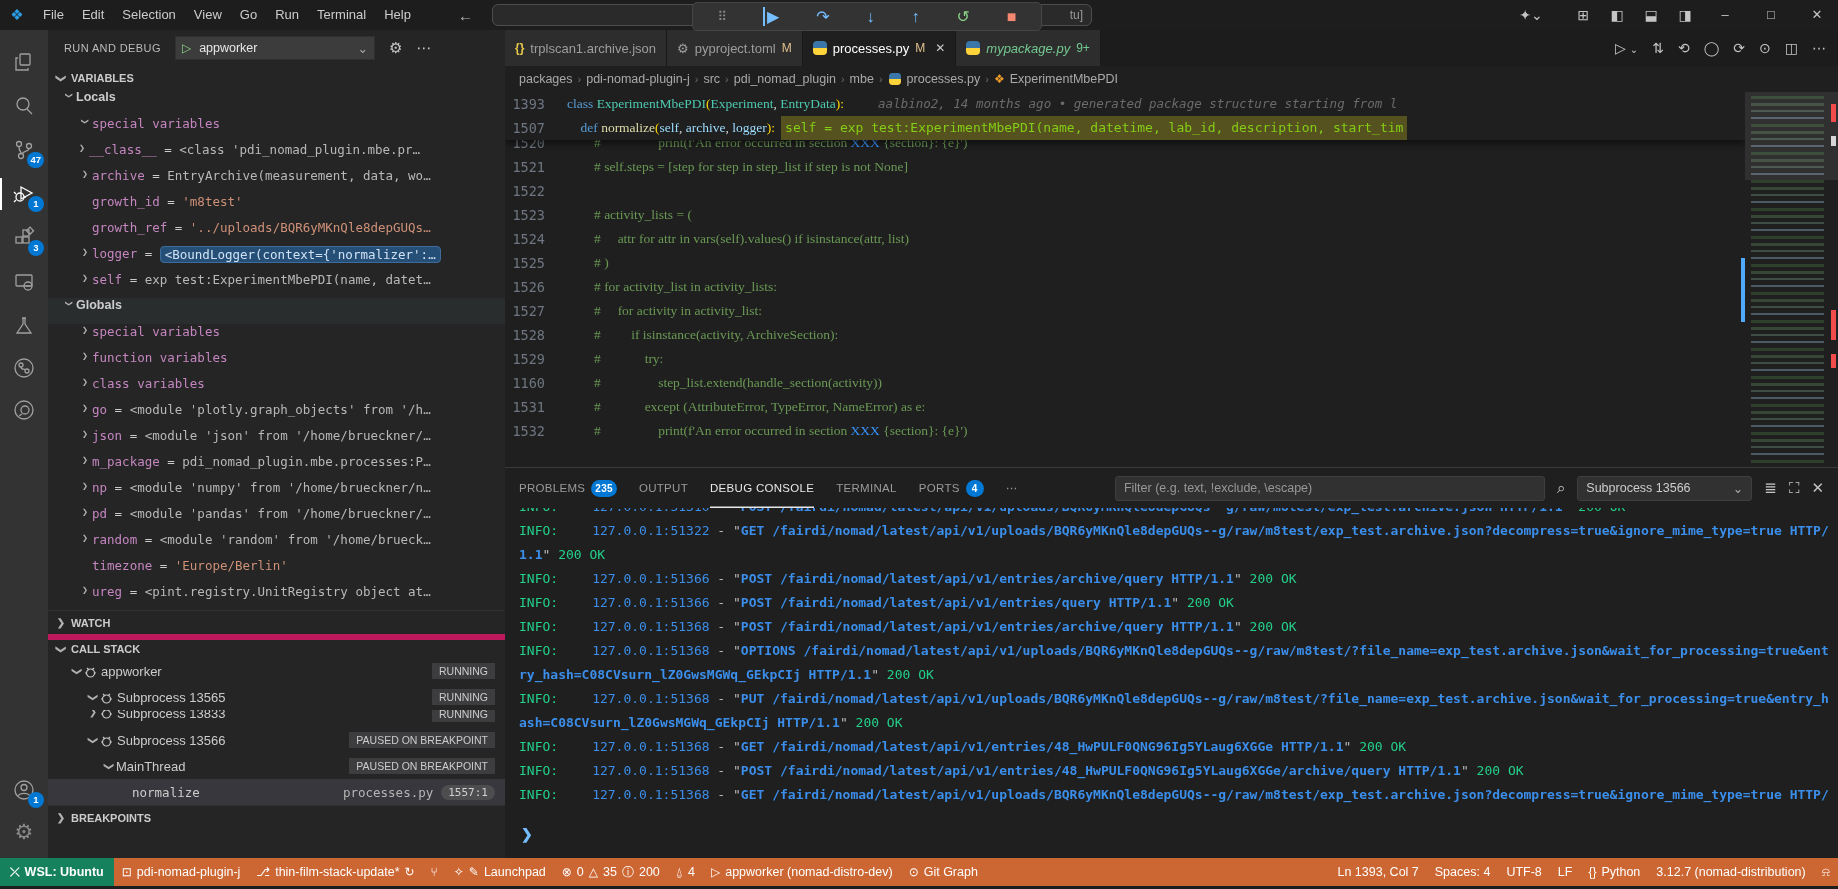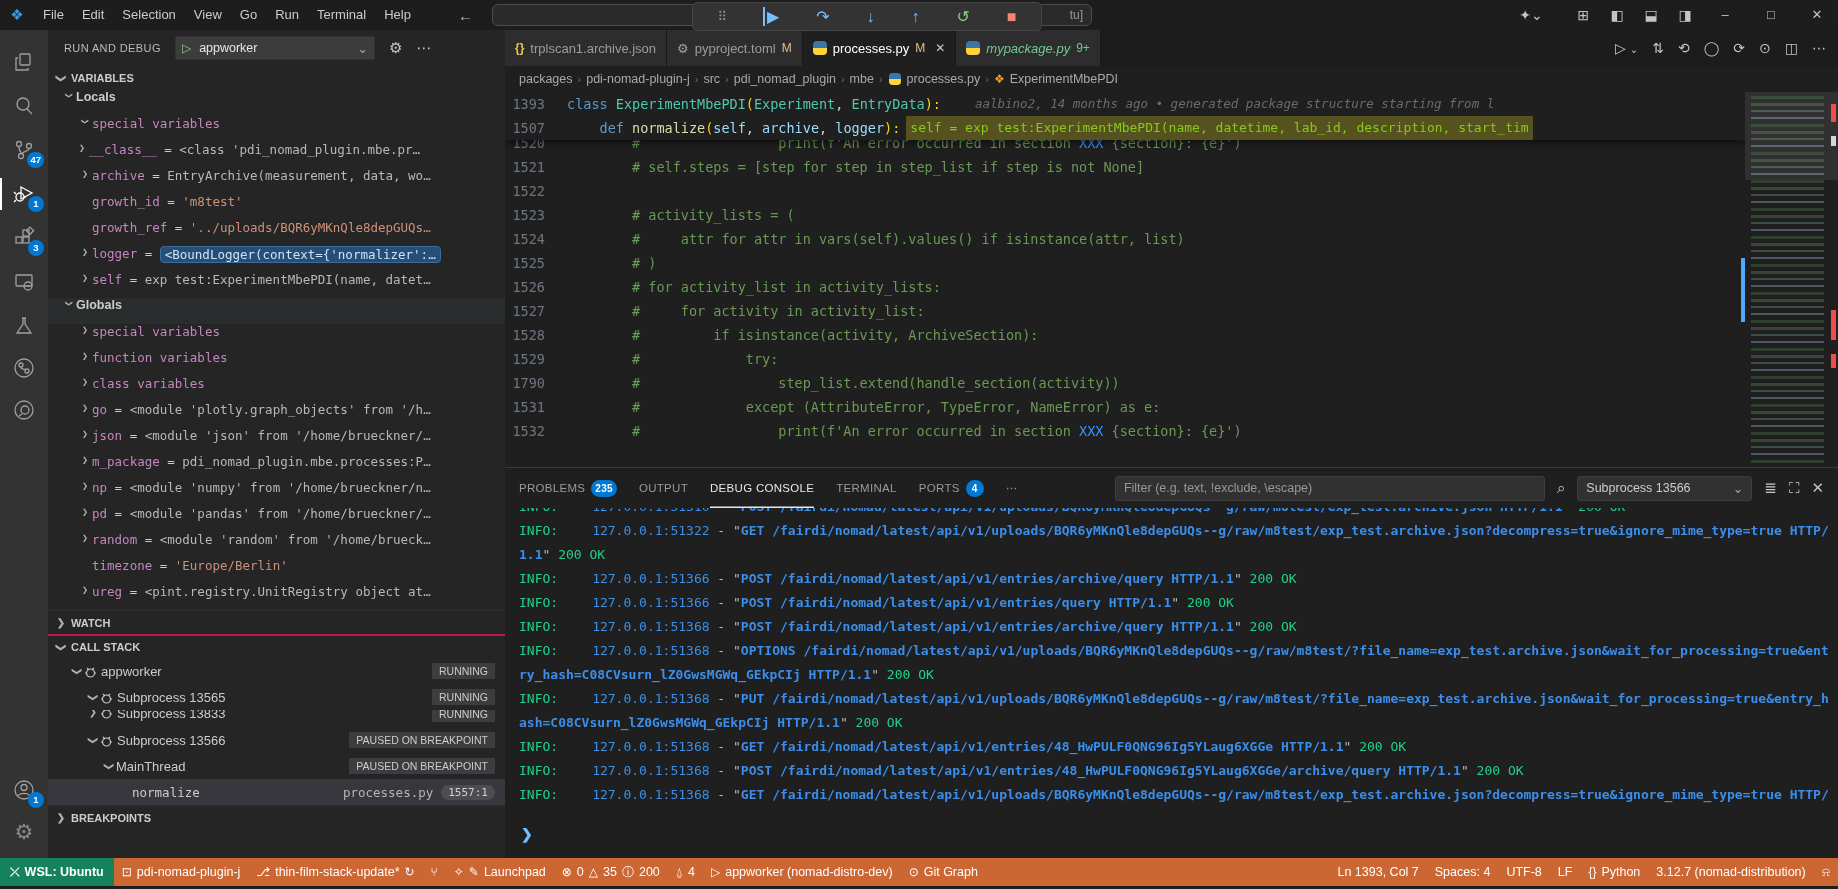--- a/index.html
+++ b/index.html
@@ -86,21 +86,21 @@
   .editor-actions { margin-left:auto; display:flex; align-items:center; gap:14px; color:#c5c5c5; font-size:14px; padding-right:12px; background:#1c1c1c; }
 
   .breadcrumbs { position:absolute; left:0; top:36px; right:0; height:26px; display:flex; align-items:center;
     padding-left:14px; font-size:12.5px; color:#a9a9a9; gap:5px; background:#1f1f1f; }
   .bc-sep { color:#6b6b6b; font-size:11px; }
   .class-icon { color:#ee9d28; font-size:12px; }
 
   .editor { position:absolute; left:0; top:62px; right:93px; height:375px; overflow:hidden; }
   .codeline { height:24px; line-height:24px; display:flex; font-family:"DejaVu Sans Mono",monospace; font-size:13.5px; white-space:pre; }
   .lnum { width:62px; text-align:right; padding-right:22px; color:#6e7681; flex:none; }
-  .ctext { color:#6a9955; }
+  .ctext { color:#6a9955;font-family:Liberation Serif, serif; }
   .ctext .kw { color:#569cd6; } .ctext .cls { color:#4ec9b0; } .ctext .fn { color:#dcdcaa; }
   .ctext .param { color:#9cdcfe; } .ctext .punct { color:#d4d4d4; } .ctext .gold { color:#ffd602; }
   .ctext .mark { color:#3794ff; }
   .sticky { position:relative; z-index:5; background:#1f1f1f; box-shadow:0 4px 6px rgba(0,0,0,0.45); }
   .blame { color:#6b6b6b; font-style:italic; margin-left:34px; }
   .inline-val { background:#56521f; color:#84cc16; margin-left:6px; padding:0 4px; }
   .codebody { position:absolute; left:0; top:48px; right:0; bottom:0; overflow:hidden; }
   .codebody .first { margin-top:-9px; }
 
   .minimap { position:absolute; right:0; top:62px; width:93px; height:375px; background:#1f1f1f; overflow:hidden; }
@@ -346,21 +346,21 @@
     <span class="vname">timezone</span><span class="veq"> = </span><span class="vval str">'Europe/Berlin'</span>
   </div>
   <div class="vrow" style="padding-left:30px">
     <span class="chev col"></span><span class="vname">ureg</span><span class="veq"> = </span><span class="vval">&lt;pint.registry.UnitRegistry object at…</span>
   </div>
 
   <div class="sect-header" style="border-top:1px solid #303031">
     <span class="chev col"></span>
       <span>WATCH</span>
   </div>
-  <div class="sect-header" style="border-top:2px solid #be185d">
+  <div class="sect-header" style="border-top:6px solid #be185d">
     <span class="chev exp"></span>
       <span>CALL STACK</span>
   </div>
 
   <div class="csrow" style="padding-left:22px">
     <span class="chev exp"></span>
     <svg class="bug" width="13" height="13">
         <circle cx="6.5" cy="8" r="4" fill="none" stroke="#c5c5c5" stroke-width="1.2"></circle>
         <path d="M3 3 L5 5 M10 3 L8 5 M1 8 H2.5 M10.5 8 H12" stroke="#c5c5c5" stroke-width="1.2"></path>
       </svg>
@@ -479,21 +479,21 @@
       <div class="codeline first"><span class="lnum">1520</span><span class="ctext"><span>        #                 print(f'An error occurred in section </span><span class="mark">XXX</span><span> {section}: {e}')</span></span></div>
       <div class="codeline"><span class="lnum">1521</span><span class="ctext">        # self.steps = [step for step in step_list if step is not None]</span></div>
       <div class="codeline"><span class="lnum">1522</span><span class="ctext"></span></div>
       <div class="codeline"><span class="lnum">1523</span><span class="ctext">        # activity_lists = (</span></div>
       <div class="codeline"><span class="lnum">1524</span><span class="ctext">        #     attr for attr in vars(self).values() if isinstance(attr, list)</span></div>
       <div class="codeline"><span class="lnum">1525</span><span class="ctext">        # )</span></div>
       <div class="codeline"><span class="lnum">1526</span><span class="ctext">        # for activity_list in activity_lists:</span></div>
       <div class="codeline"><span class="lnum">1527</span><span class="ctext">        #     for activity in activity_list:</span></div>
       <div class="codeline"><span class="lnum">1528</span><span class="ctext">        #         if isinstance(activity, ArchiveSection):</span></div>
       <div class="codeline"><span class="lnum">1529</span><span class="ctext">        #             try:</span></div>
-      <div class="codeline"><span class="lnum">1790</span><span class="ctext">        #                 step_list.extend(handle_section(activity))</span></div>
+      <div class="codeline"><span class="lnum">1160</span><span class="ctext">        #                 step_list.extend(handle_section(activity))</span></div>
       <div class="codeline"><span class="lnum">1531</span><span class="ctext">        #             except (AttributeError, TypeError, NameError) as e:</span></div>
       <div class="codeline"><span class="lnum">1532</span><span class="ctext"><span>        #                 print(f'An error occurred in section </span><span class="mark">XXX</span><span> {section}: {e}')</span></span></div>
     </div>
     <div class="scroll-ind" style="right:0; top:166px; height:64px;"></div>
   </div>
 
   <div class="minimap">
     <div class="mm-content"></div>
     <div class="mm-slider"></div>
     <div class="mm-ruler-red" style="top:12px;height:18px"></div>

